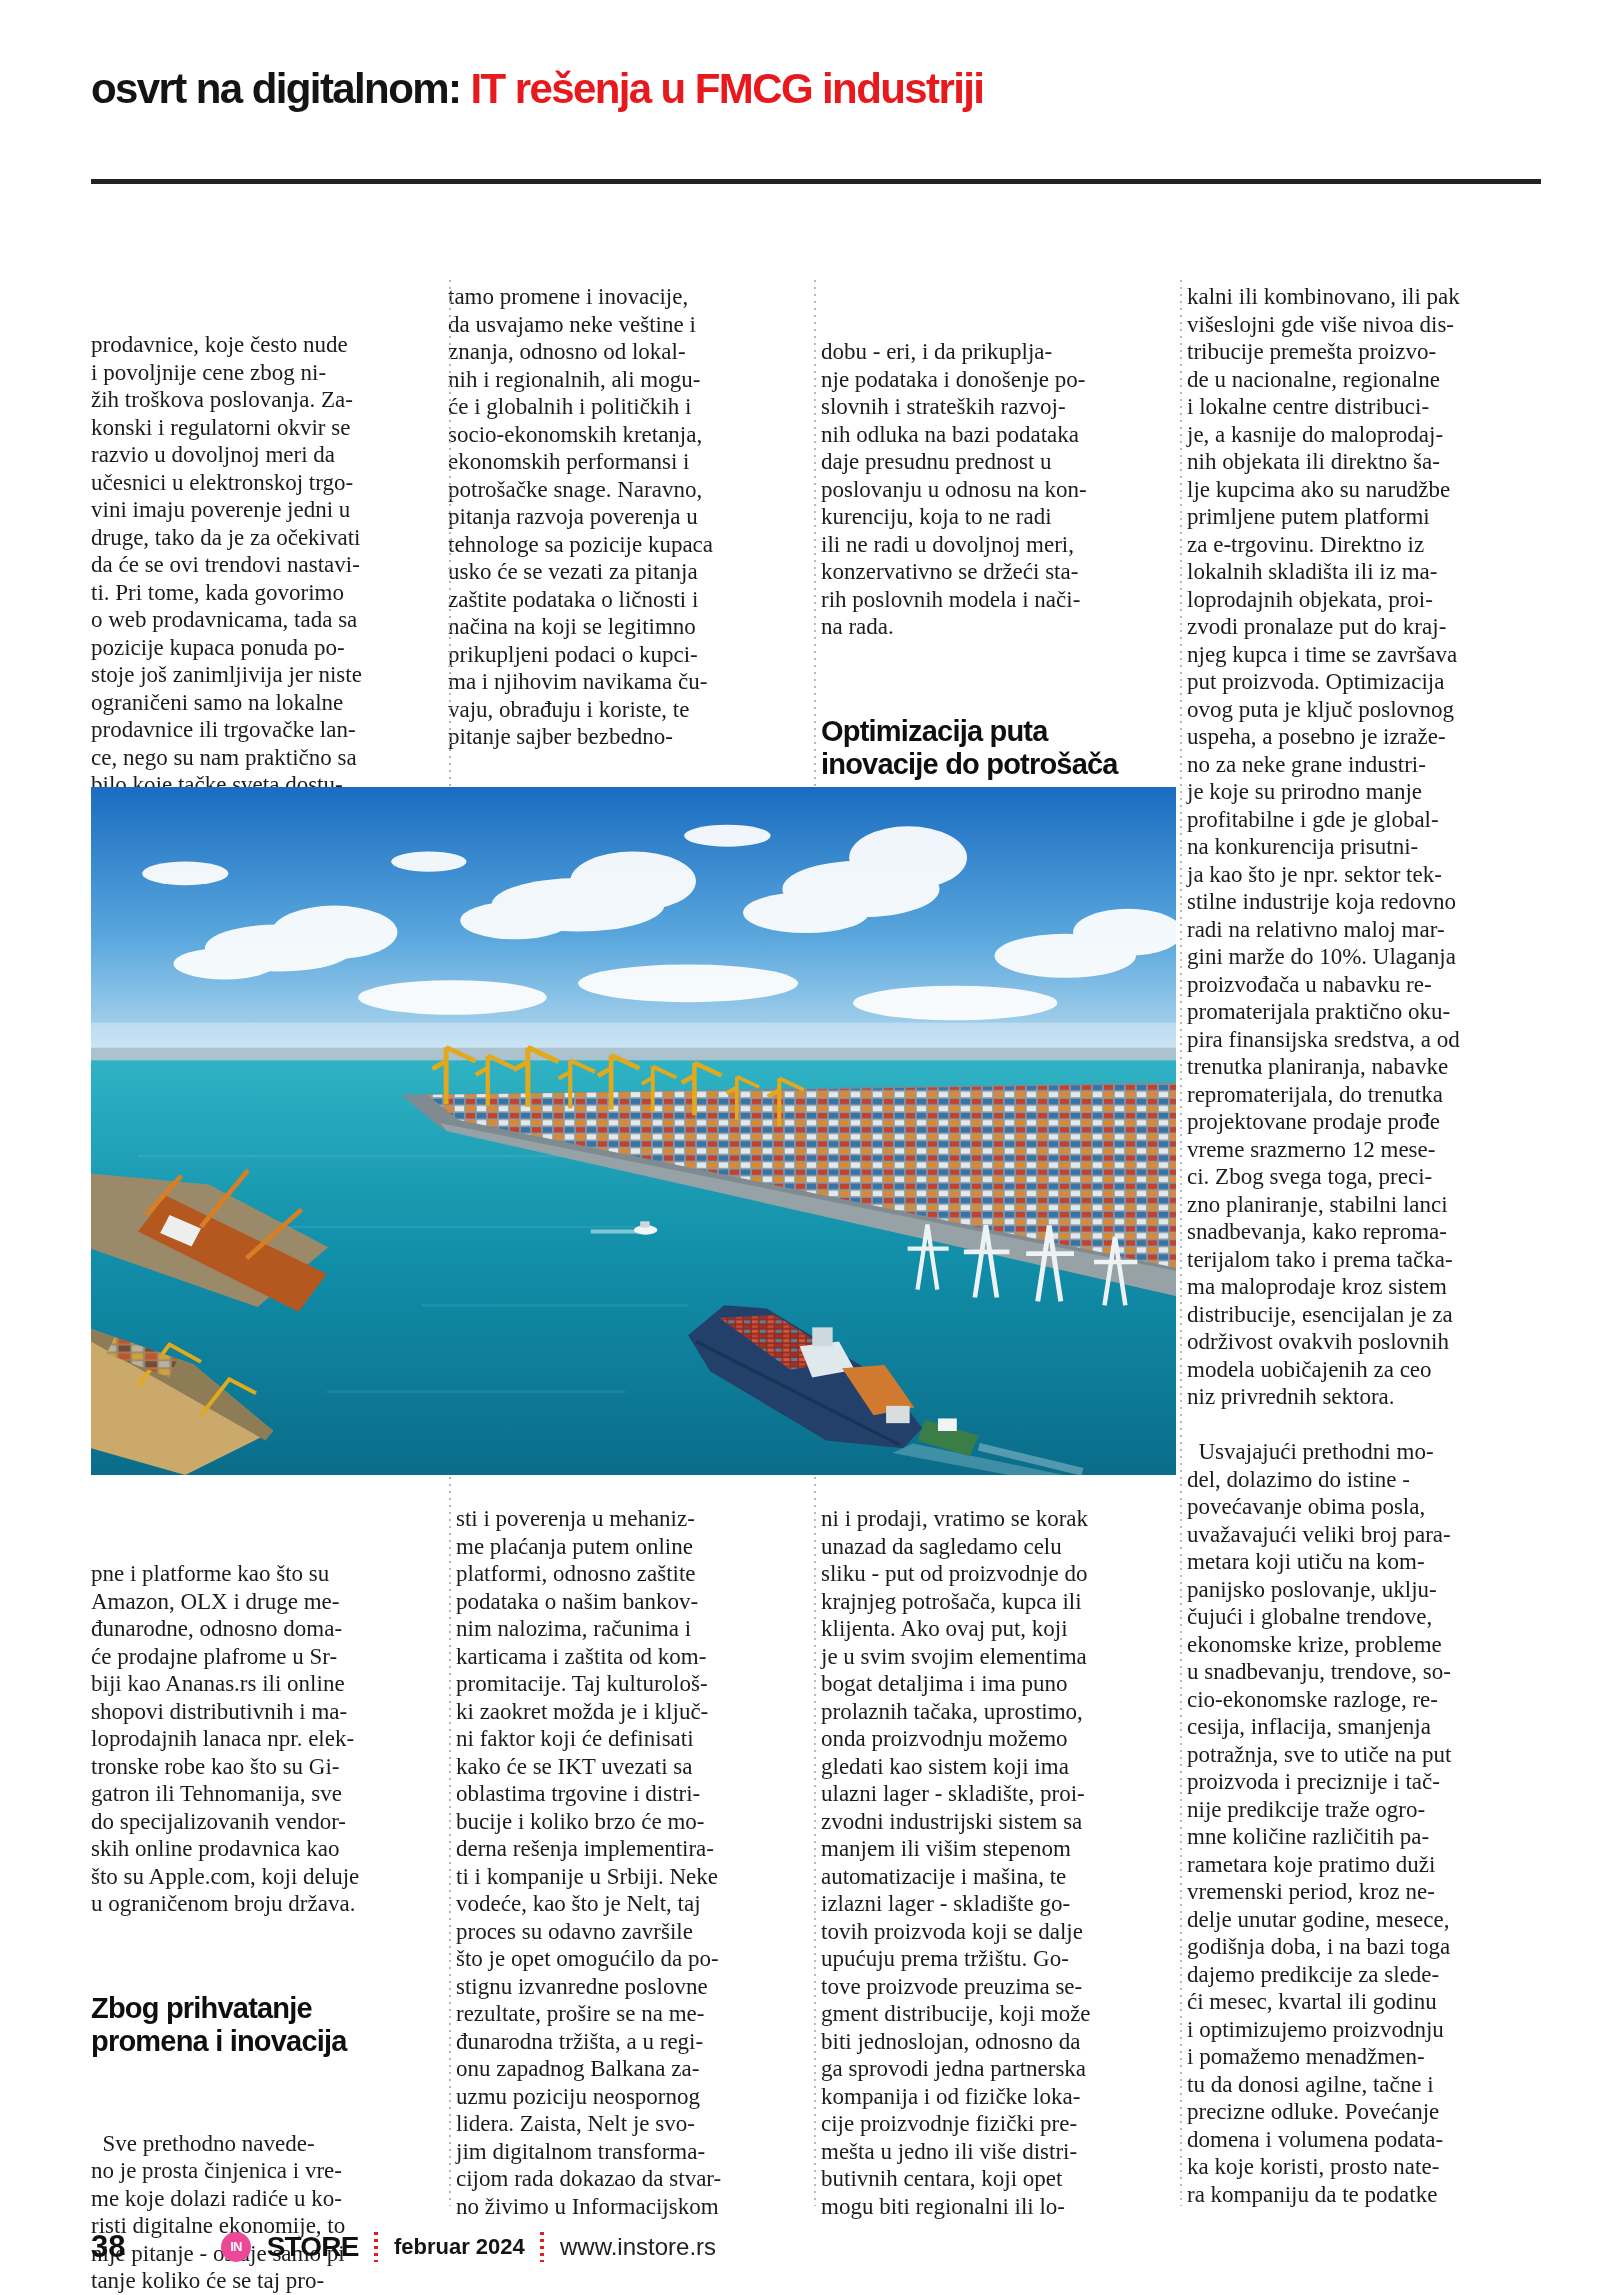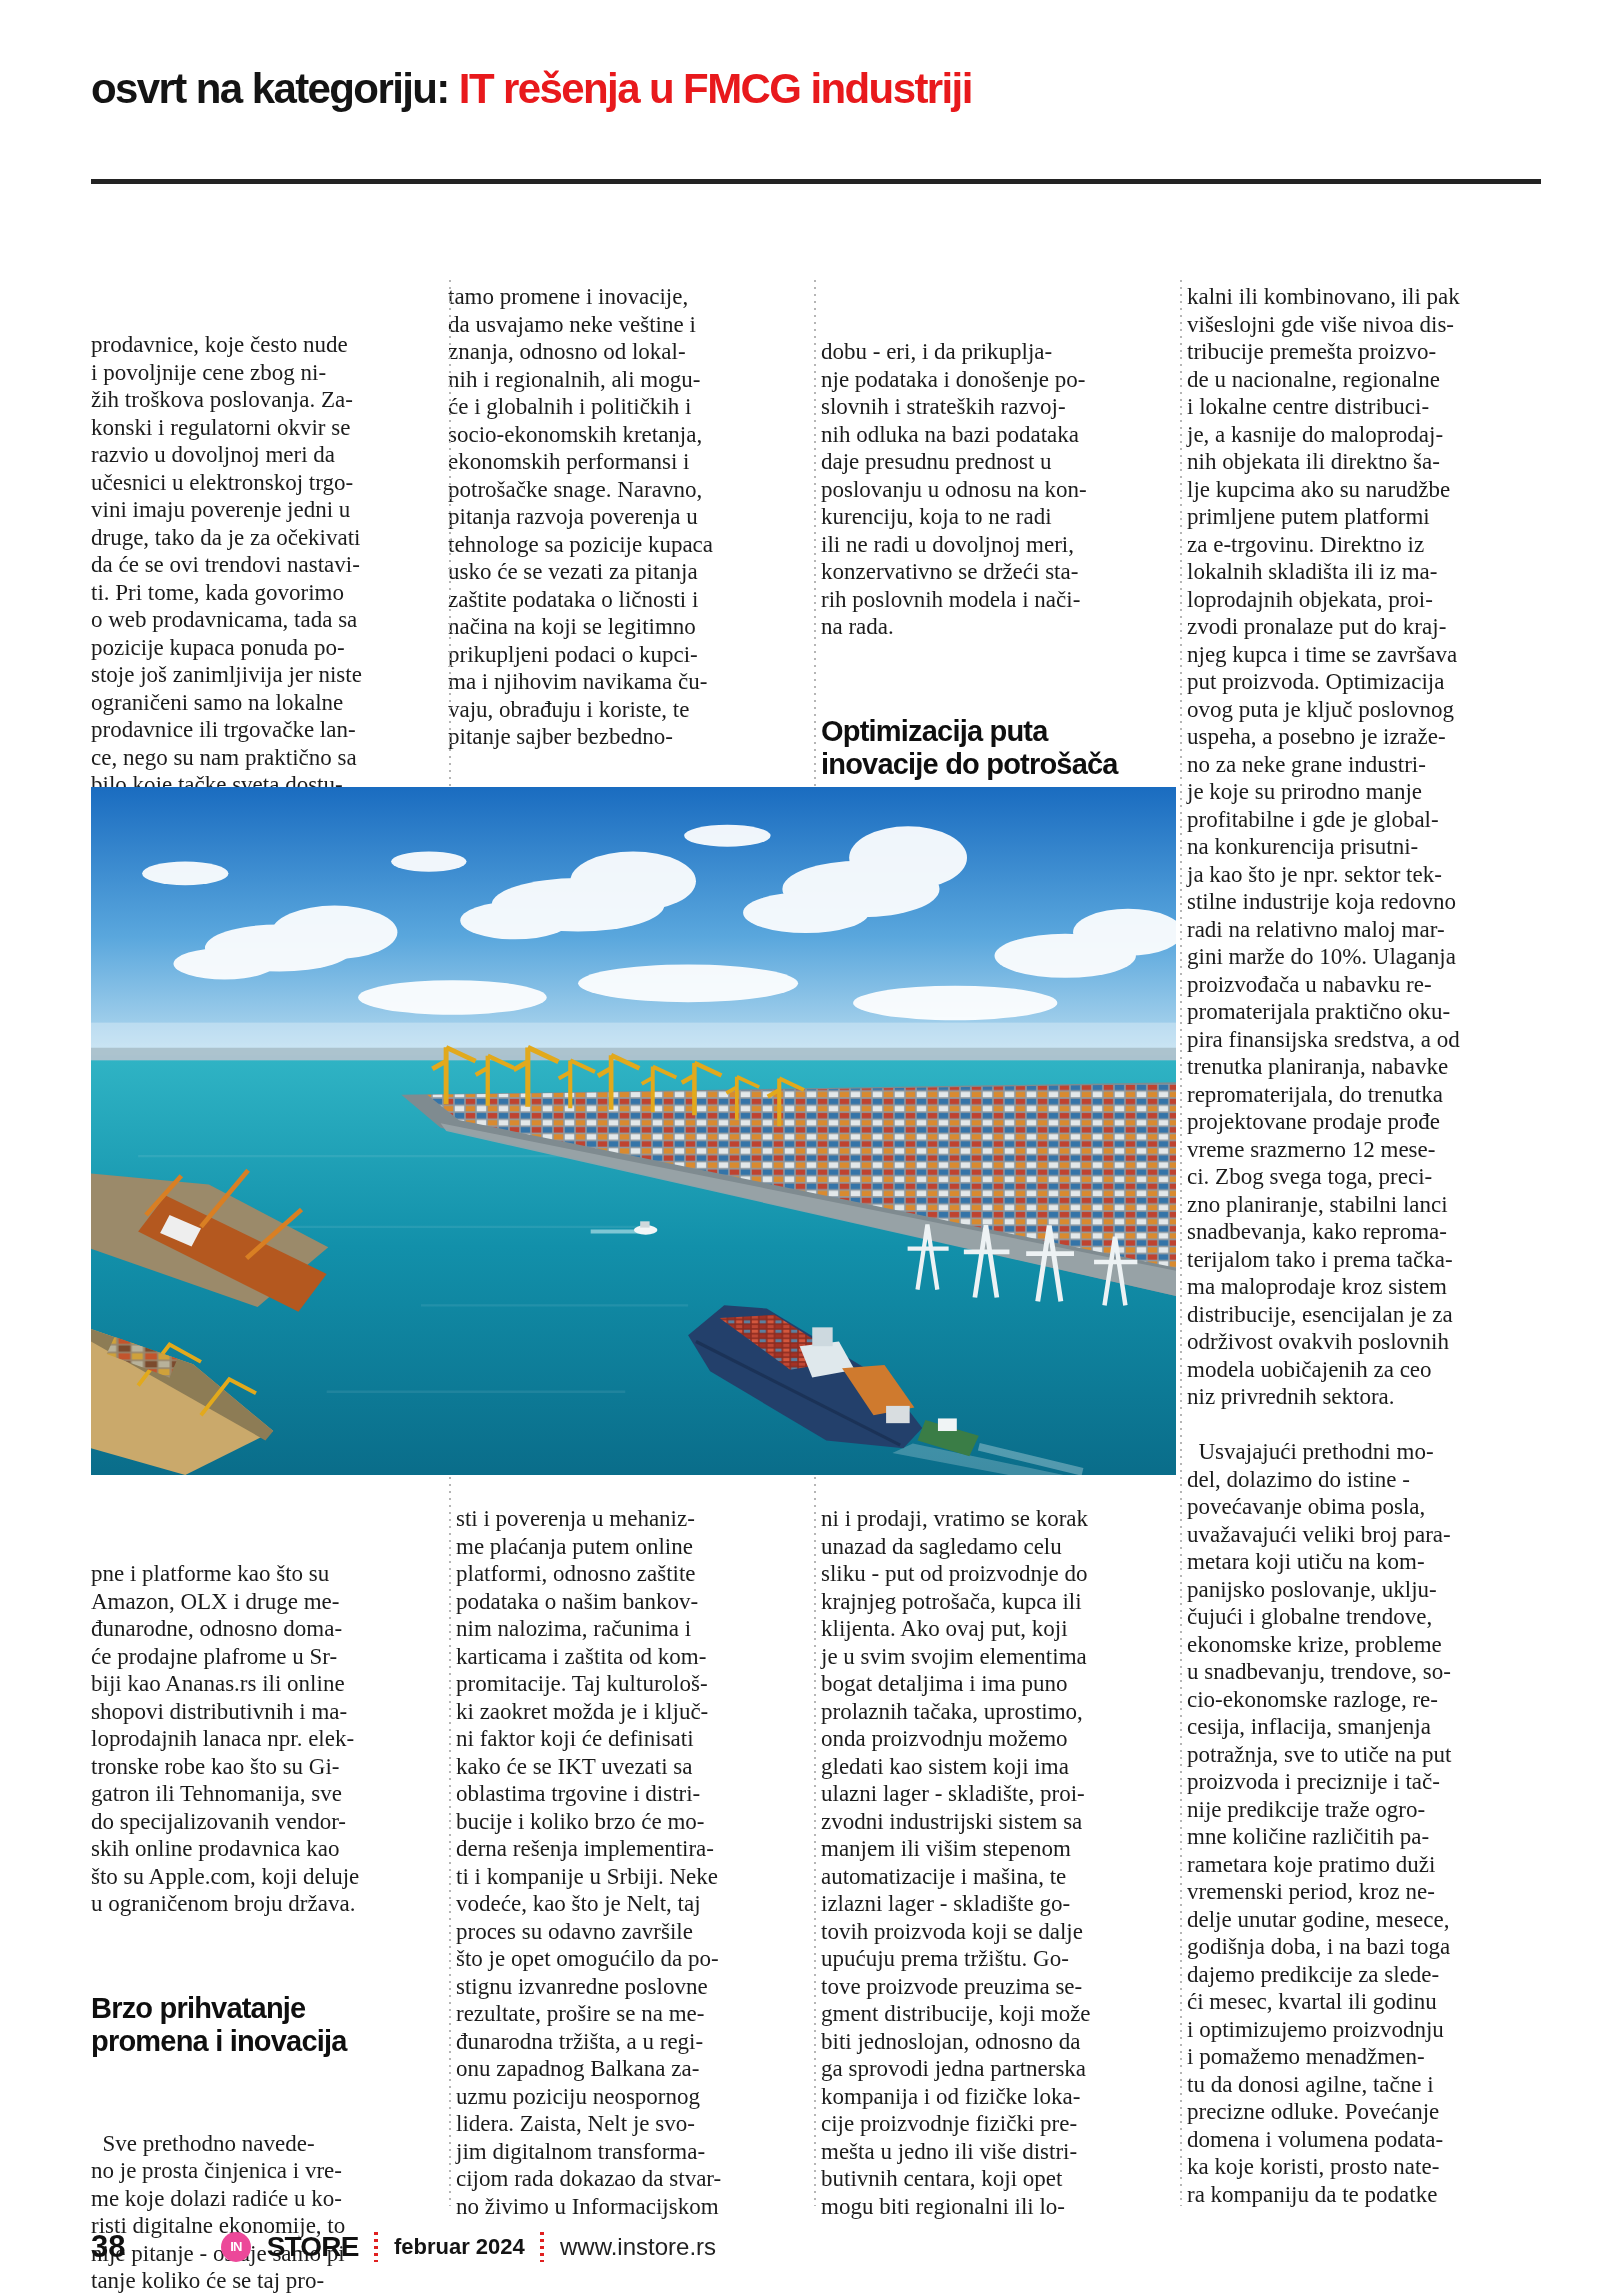--- a/index.html
+++ b/index.html
@@ -43,21 +43,21 @@
         background-image:repeating-linear-gradient(to bottom,#e02020 0 3.1px,transparent 3.1px 7px);}
   .issue{font-weight:bold;font-size:22px;color:#141414;}
   .url{font-size:24px;color:#222;}
 </style>
 </head>
 <body>
 
 <div class="page">
 
   <div class="kicker">
-    <span class="pre">osvrt na kategoriju: </span><span class="hl">IT rešenja u FMCG industriji</span>
+    <span class="pre">osvrt na digitalnom: </span><span class="hl">IT rešenja u FMCG industriji</span>
   </div>
   <div class="rule"></div>
 
   <div class="vsep" id="sep1"></div>
   <div class="vsep" id="sep2"></div>
   <div class="vsep" id="sep3"></div>
 
   <div class="tcol" id="col1-top">prodavnice, koje često nude
 i povoljnije cene zbog ni-
 žih troškova poslovanja. Za-
@@ -330,21 +330,21 @@
 će prodajne plafrome u Sr-
 biji kao Ananas.rs ili online
 shopovi distributivnih i ma-
 loprodajnih lanaca npr. elek-
 tronske robe kao što su Gi-
 gatron ili Tehnomanija, sve
 do specijalizovanih vendor-
 skih online prodavnica kao
 što su Apple.com, koji deluje
 u ograničenom broju država.</div>
-    <div class="h2">Brzo prihvatanje
+    <div class="h2">Zbog prihvatanje
 promena i inovacija</div>
     <div>  Sve prethodno navede-
 no je prosta činjenica i vre-
 me koje dolazi radiće u ko-
 risti digitalne ekonomije, to
 nije pitanje - ostaje samo pi-
 tanje koliko će se taj pro-
 ces ubrzati ili usporiti, a za-
 visiće i od našeg kolektivnog
 kapaciteta da brzo prihva-</div>

